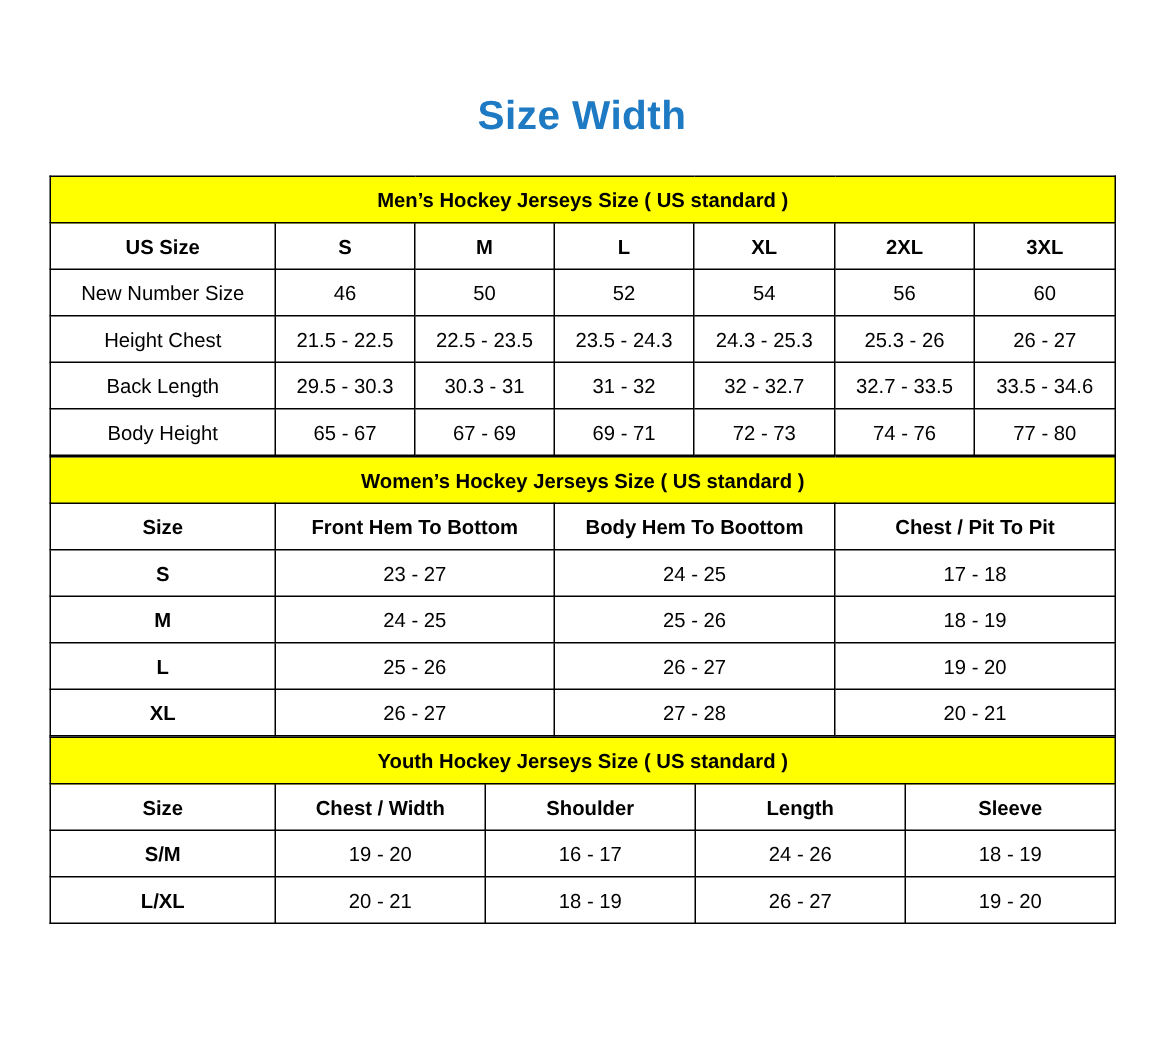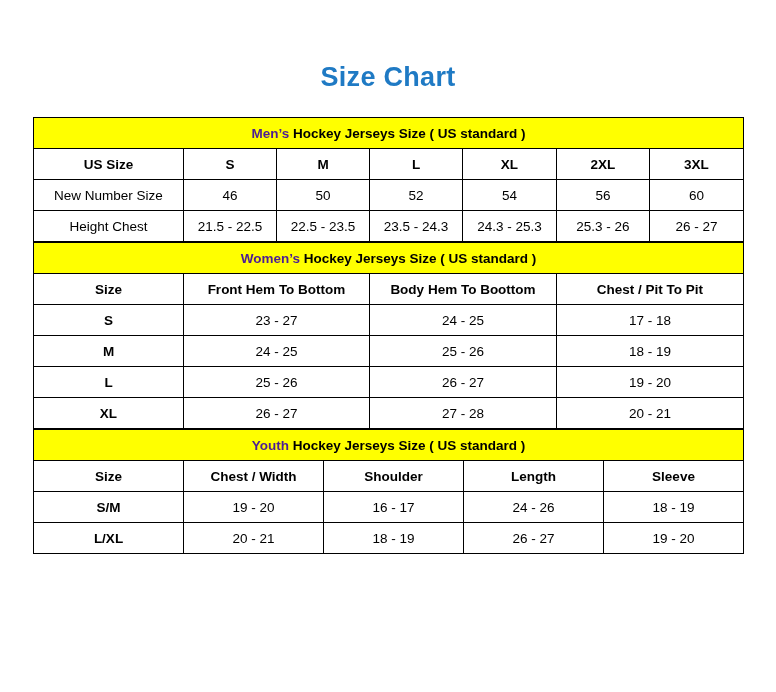--- a/index.html
+++ b/index.html
@@ -44,36 +44,36 @@
     height: 26px;
     padding: 2px 2px;
   }
   td.section-head {
     background: #ffff00;
     font-weight: bold;
     font-size: 14.5px;
     height: 30px;
   }
   .hl-red {
-    color: #4c1d95;
+    color: #000000;
     margin-top: 16px;
   }
   td.rowhead {
     font-weight: bold;
   }
   td.label-cell {
     font-weight: normal;
   }
 </style>
 </head>
 <body>
 
 <div class="page">
 
-  <div class="title">Size Chart</div>
+  <div class="title">Size Width</div>
 
   <div class="chart-wrap">
 
     <table class="size-table">
       <colgroup>
         <col style="width:150px">
         <col style="width:93px">
         <col style="width:93px">
         <col style="width:93px">
         <col style="width:94px">
@@ -103,20 +103,38 @@
           <td>60</td>
         </tr>
         <tr>
           <td class="label-cell">Height Chest</td>
           <td>21.5 - 22.5</td>
           <td>22.5 - 23.5</td>
           <td>23.5 - 24.3</td>
           <td>24.3 - 25.3</td>
           <td>25.3 - 26</td>
           <td>26 - 27</td>
+        </tr>
+        <tr>
+          <td class="label-cell">Back Length</td>
+          <td>29.5 - 30.3</td>
+          <td>30.3 - 31</td>
+          <td>31 - 32</td>
+          <td>32 - 32.7</td>
+          <td>32.7 - 33.5</td>
+          <td>33.5 - 34.6</td>
+        </tr>
+        <tr>
+          <td class="label-cell">Body Height</td>
+          <td>65 - 67</td>
+          <td>67 - 69</td>
+          <td>69 - 71</td>
+          <td>72 - 73</td>
+          <td>74 - 76</td>
+          <td>77 - 80</td>
         </tr>
       </tbody>
     </table>
 
     <table class="size-table">
       <colgroup>
         <col style="width:150px">
         <col style="width:186px">
         <col style="width:187px">
         <col style="width:187px">

